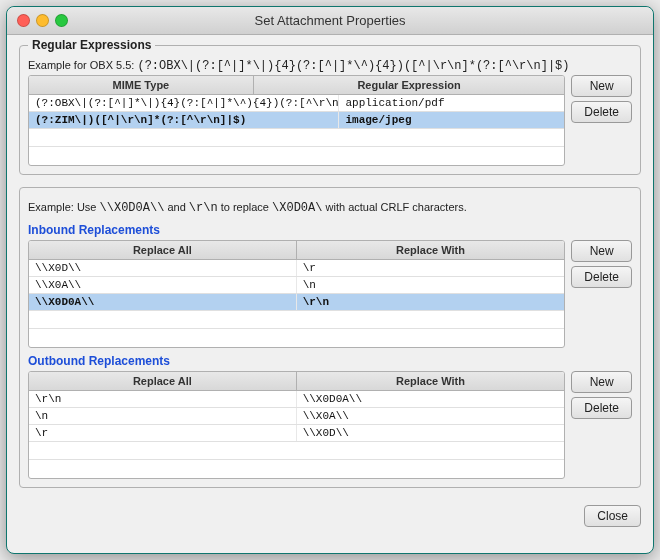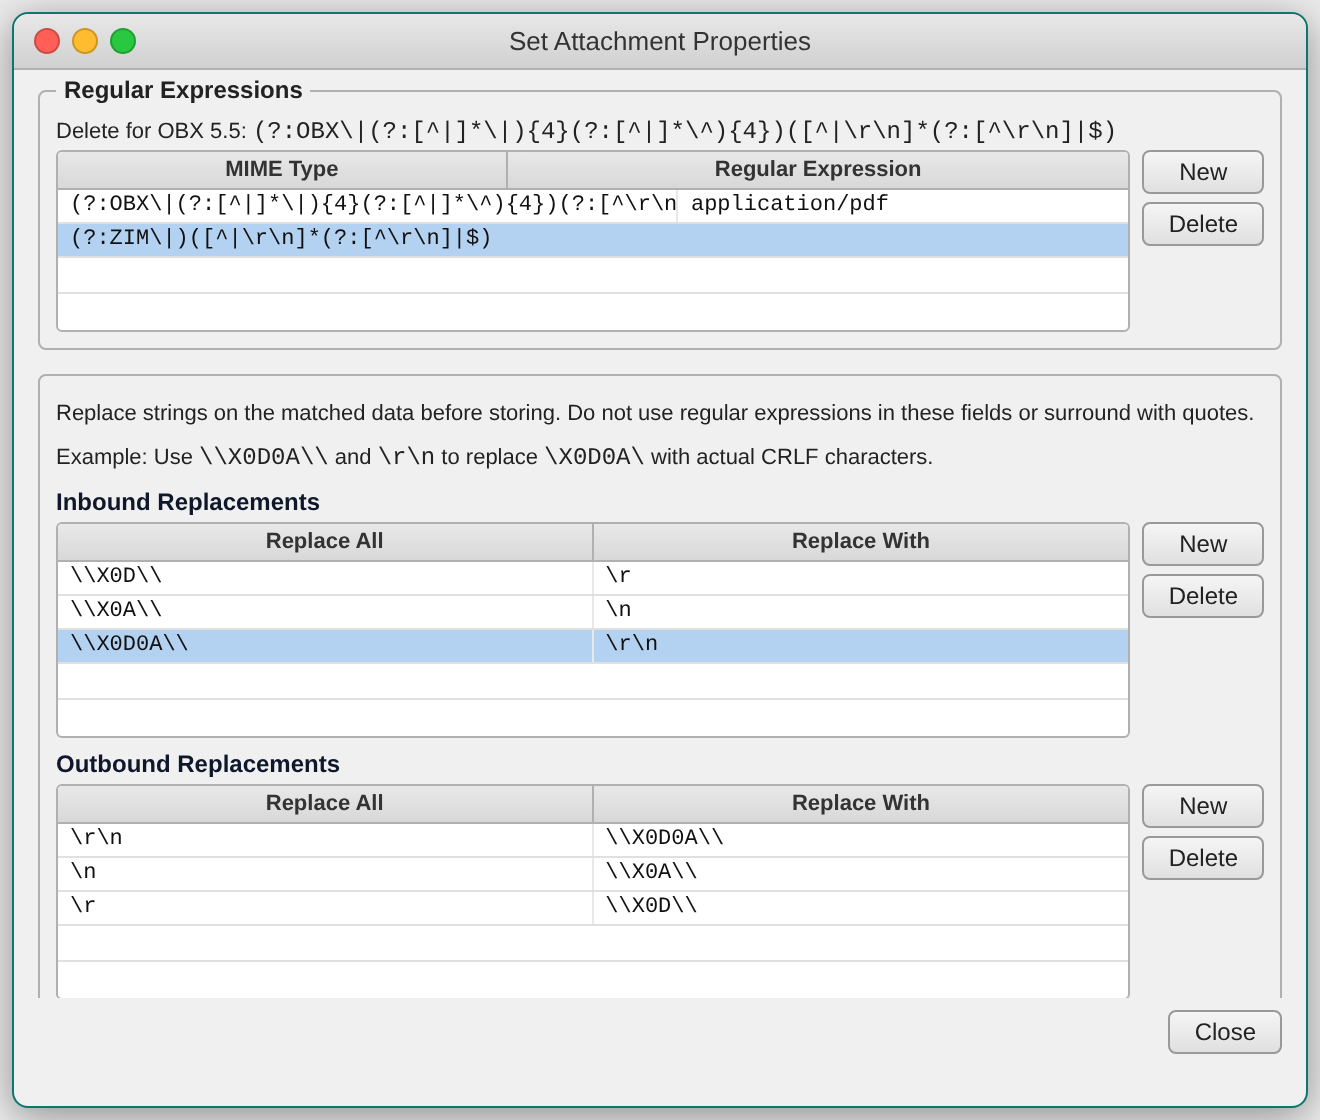--- a/index.html
+++ b/index.html
@@ -102,21 +102,21 @@
     }
 
     .section-desc code, .mono {
       font-family: "Courier New", monospace;
       font-size: 12px;
     }
 
     .sub-section-label {
       font-size: 12px;
       font-weight: bold;
-      color: #0f172a;
+      color: #1d4ed8;
       margin: 4px 0 3px 0;
     }
 
     .table-container {
       border: 1px solid #b0b0b0;
       border-radius: 3px;
       overflow: hidden;
       background: white;
     }
 
@@ -143,20 +143,21 @@
       display: flex;
       border-bottom: 1px solid #e0e0e0;
     }
 
     .table-row:last-child {
       border-bottom: none;
     }
 
     .table-row.selected {
       background: #b3d1f0;
+      font-weight: bold;
     }
 
     .table-cell {
       padding: 2px 6px;
       font-size: 11px;
       color: #111;
       border-right: 1px solid #e8e8e8;
       font-family: "Courier New", monospace;
       white-space: nowrap;
       overflow: hidden;
@@ -230,50 +231,50 @@
     </div>
     <span class="title-bar-title">Set Attachment Properties</span>
   </div>
 
   <div class="window-content">
 
     <div class="group-box">
       <span class="group-box-title">Regular Expressions</span>
       <div style="margin-top:6px;">
         <span class="section-desc">
-          <span>Delete for OBX 5.5:</span>
+          <span>Example for OBX 5.5:</span>
           <span class="mono"> (?:OBX\|(?:[^|]*\|){4}(?:[^|]*\^){4})([^|\r\n]*(?:[^\r\n]|$)</span>
         </span>
       </div>
       <div class="table-with-buttons">
         <div class="table-container">
           <div class="table-header">
             <div class="table-header-cell re-col2">MIME Type</div>
             <div class="table-header-cell re-col1">Regular Expression</div>
           </div>
           <div class="table-row">
             <div class="table-cell re-col1">(?:OBX\|(?:[^|]*\|){4}(?:[^|]*\^){4})(?:[^\r\n]*(?:[^\r\n]|$)</div>
             <div class="table-cell re-col2">application/pdf</div>
           </div>
           <div class="table-row selected">
             <div class="table-cell re-col1">(?:ZIM\|)([^|\r\n]*(?:[^\r\n]|$)</div>
+            <div class="table-cell re-col2">image/jpeg</div>
           </div>
           <div class="table-row-empty"></div>
           <div class="table-row-empty"></div>
         </div>
         <div class="right-buttons">
           <button class="mac-button">New</button>
           <button class="mac-button">Delete</button>
         </div>
       </div>
     </div>
 
     <div class="group-box">
       <div style="margin-top:6px;">
-        <p class="section-desc">Replace strings on the matched data before storing. Do not use regular expressions in these fields or surround with quotes.</p>
         <p class="section-desc">Example: Use <span class="mono">\\X0D0A\\</span> and <span class="mono">\r\n</span> to replace <span class="mono">\X0D0A\</span> with actual CRLF characters.</p>
       </div>
 
       <div class="sub-section-label">Inbound Replacements</div>
       <div class="table-with-buttons">
         <div class="table-container">
           <div class="table-header">
             <div class="table-header-cell repl-col1">Replace All</div>
             <div class="table-header-cell repl-col2">Replace With</div>
           </div>

